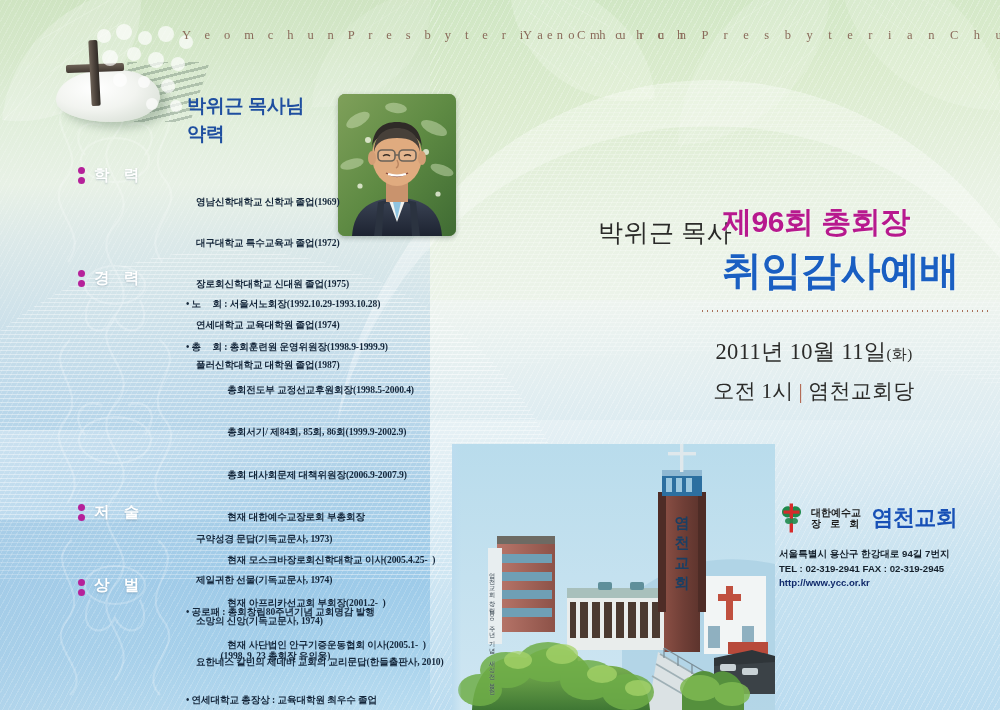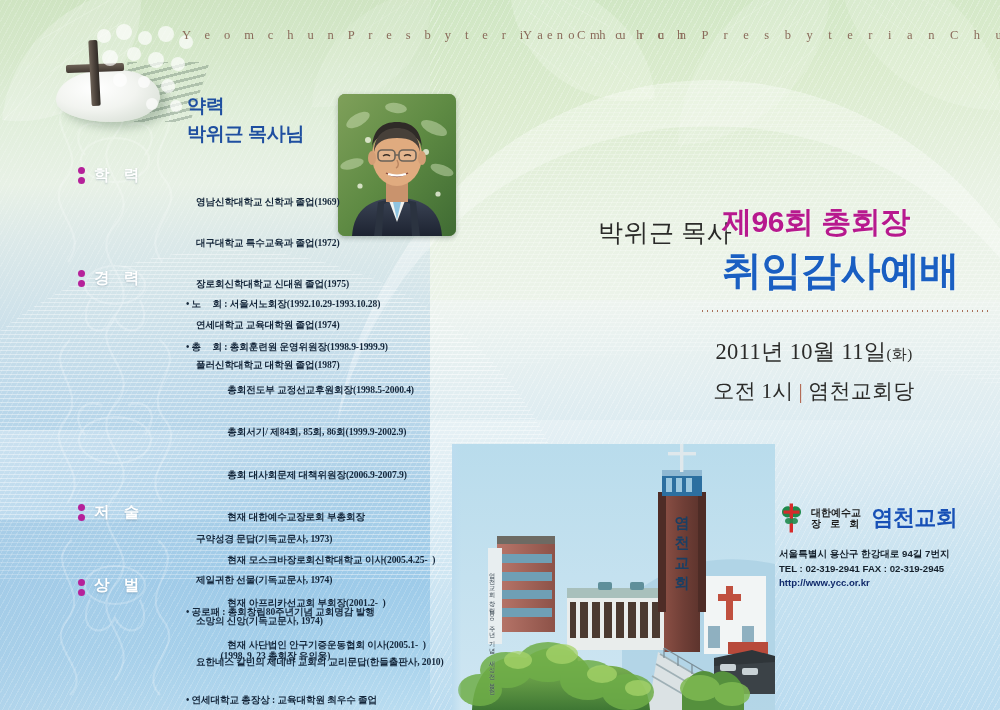--- a/index.html
+++ b/index.html
@@ -375,22 +375,22 @@
       </svg>
     </div>
   </div>
 
   <div class="header-band">
     <span class="header-word hw1">Y e o m c h u n P r e s b y t e r i a n C h u r c h</span>
     <span class="header-word hw2">Y e o m c h u n P r e s b y t e r i a n C h u r c h</span>
   </div>
 
   <div class="name-block">
+    <div class="name-title">박위근 목사님</div>
     <div class="name-title">약력</div>
-    <div class="name-title">박위근 목사님</div>
   </div>
 
   <div class="photo">
     <svg viewBox="0 0 118 142">
       <defs>
         <linearGradient id="bgg" x1="0" y1="0" x2="1" y2="1">
           <stop offset="0" stop-color="#7fa05a"></stop>
             <stop offset=".5" stop-color="#5e8a43"></stop>
             <stop offset="1" stop-color="#3f6b33"></stop>
         </linearGradient>

